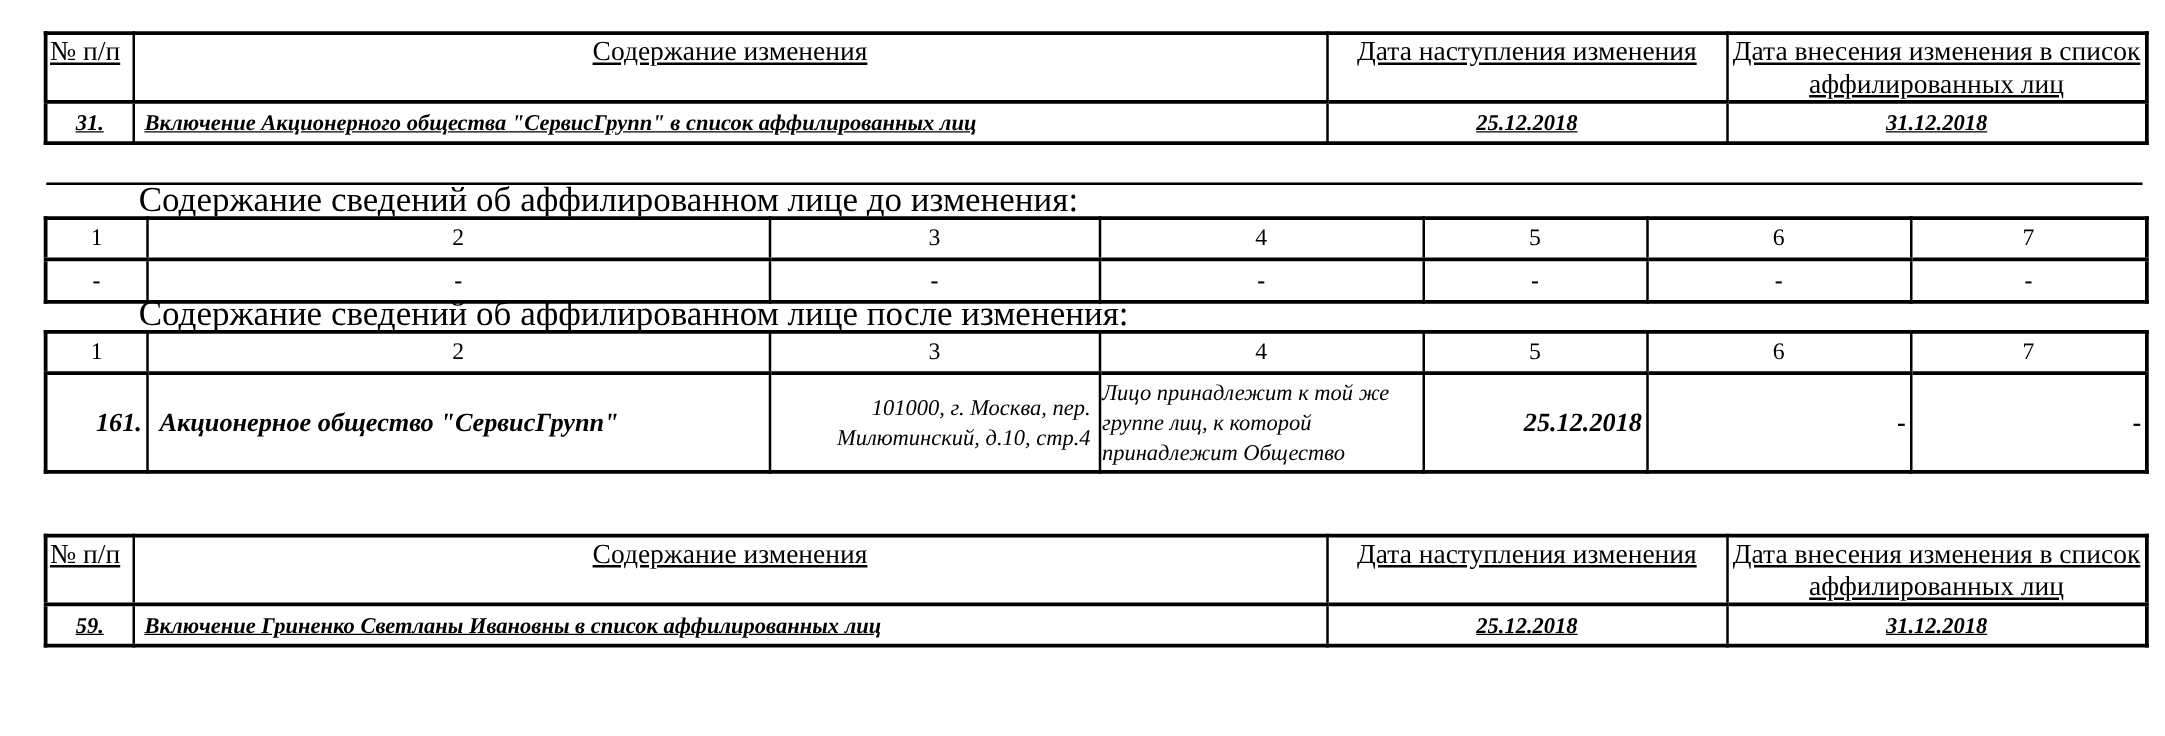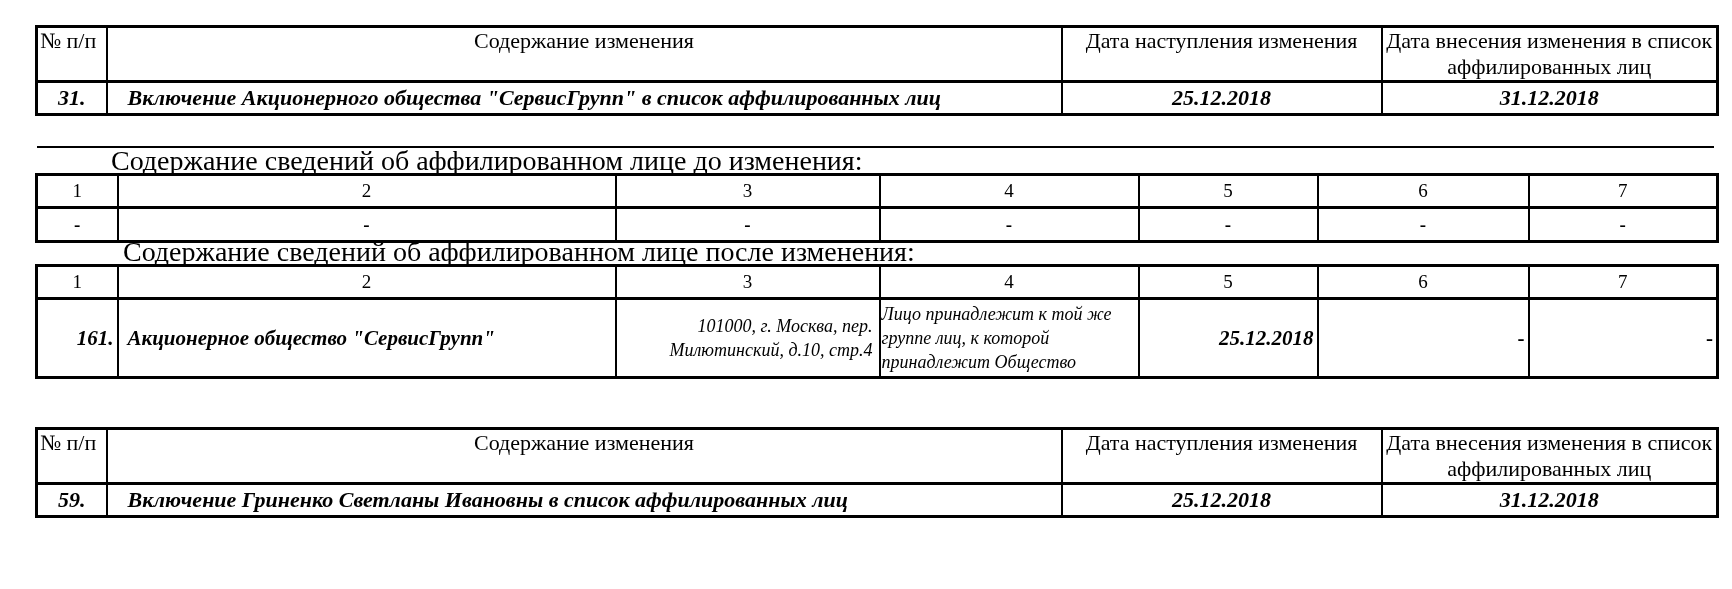--- a/index.html
+++ b/index.html
@@ -8,31 +8,31 @@
     width:1732px;height:589px;
     background:#ffffff;
     color:#000;
     font-family:"Liberation Serif","DejaVu Serif",serif;
     overflow:hidden;
   }
   table{border-collapse:collapse;table-layout:fixed;position:absolute;background:#fff;}
   td{border:2px solid #000;overflow:hidden;padding:0 3px;}
   
   .change-table{left:35px;width:1681px;border:3px solid #000;}
-  .change-table td{border:2px solid #000;}
+  .change-table td{border:2px solid #000;text-decoration:underline;}
   .change-table .hdr-row td{
     height:52px;vertical-align:top;text-align:center;
     font-size:22px;line-height:26px;border-bottom:3px solid #000;
   }
   .change-table .hdr-row td.num{ text-align:left;padding-left:2px;}
   .change-table .data-row td{
     height:30px;vertical-align:middle;text-align:center;
-    font-weight:bold;font-style:italic;font-size:22px;
+    font-weight:bold;font-style:italic;font-size:18px;
   }
-  .change-table .data-row td.content{text-align:left;padding-left:20px;}
+  .change-table .data-row td.content{text-align:left;padding-left:8px;}
   
   .rule{position:absolute;left:37px;top:146px;width:1677px;height:2px;background:#000;}
   
   .section-label{
     position:absolute;left:111px;font-size:28px;line-height:24px;white-space:nowrap;
   }
   
   .grid-table{left:35px;width:1681px;border:3px solid #000;}
   .grid-table .colnum-row td{
     height:30px;text-align:center;vertical-align:middle;
@@ -116,21 +116,21 @@
       <td>-</td>
       <td>-</td>
       <td>-</td>
       <td>-</td>
       <td>-</td>
       <td>-</td>
     </tr>
   </tbody>
     </table>
 
-  <div class="section-label" style="top:240px;margin-left:12px;">Содержание сведений об аффилированном лице после изменения:</div>
+  <div class="section-label" style="top:240px;">Содержание сведений об аффилированном лице после изменения:</div>
 
   <table class="grid-table" style="top:264px;">
     <colgroup>
         <col style="width:81px">
         <col style="width:498px">
         <col style="width:264px">
         <col style="width:259px">
         <col style="width:179px">
         <col style="width:211px">
         <col style="width:189px">

